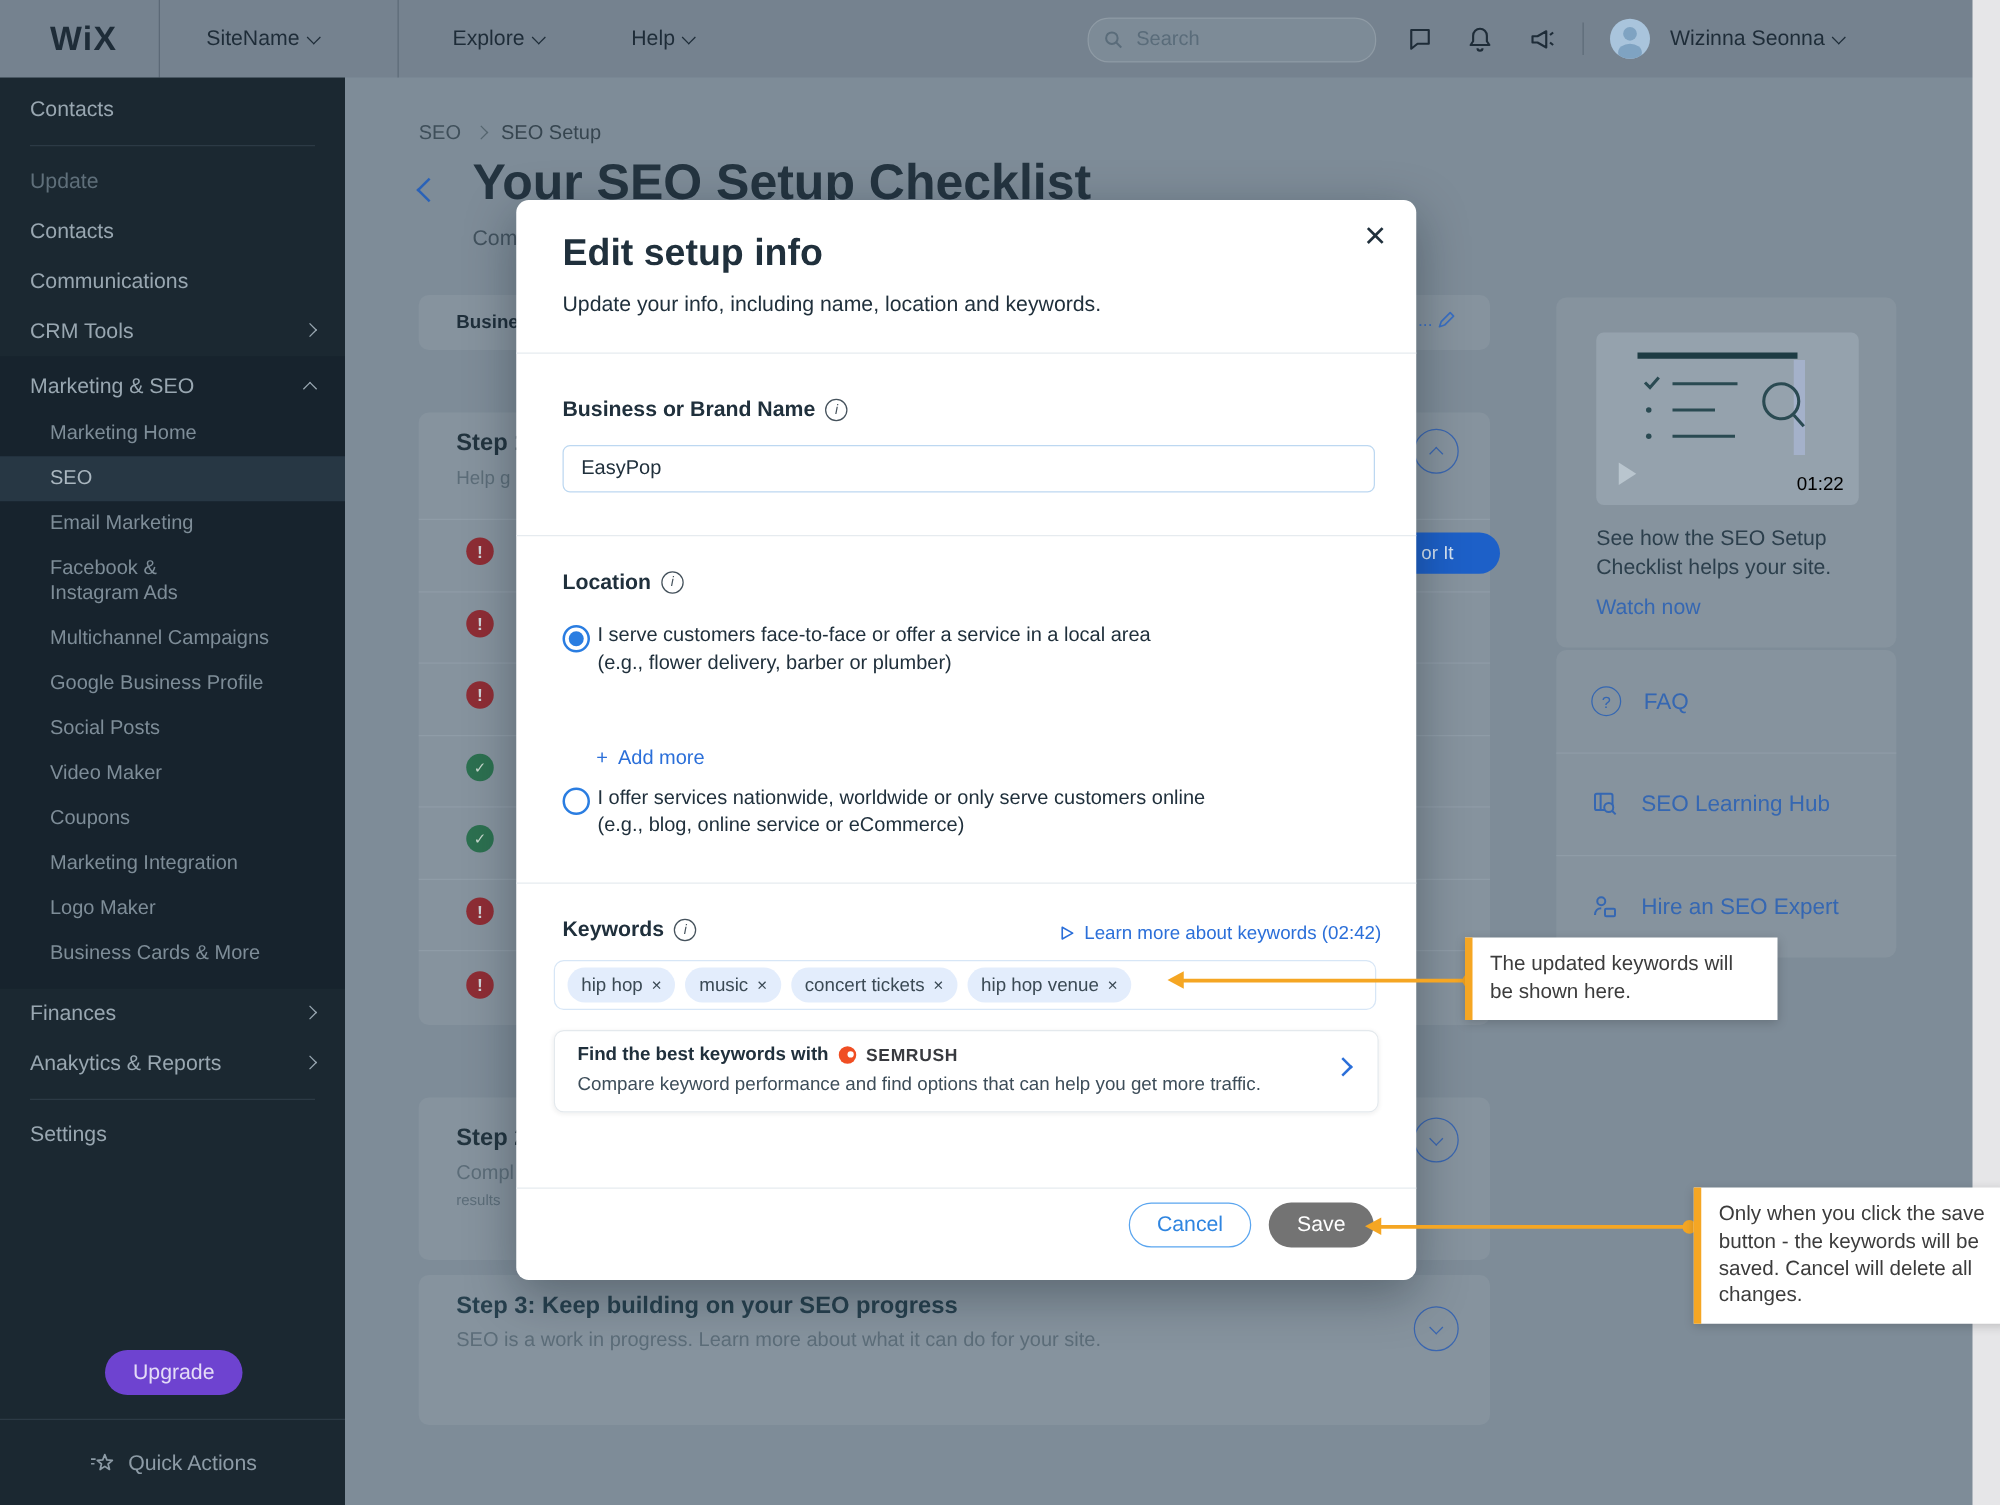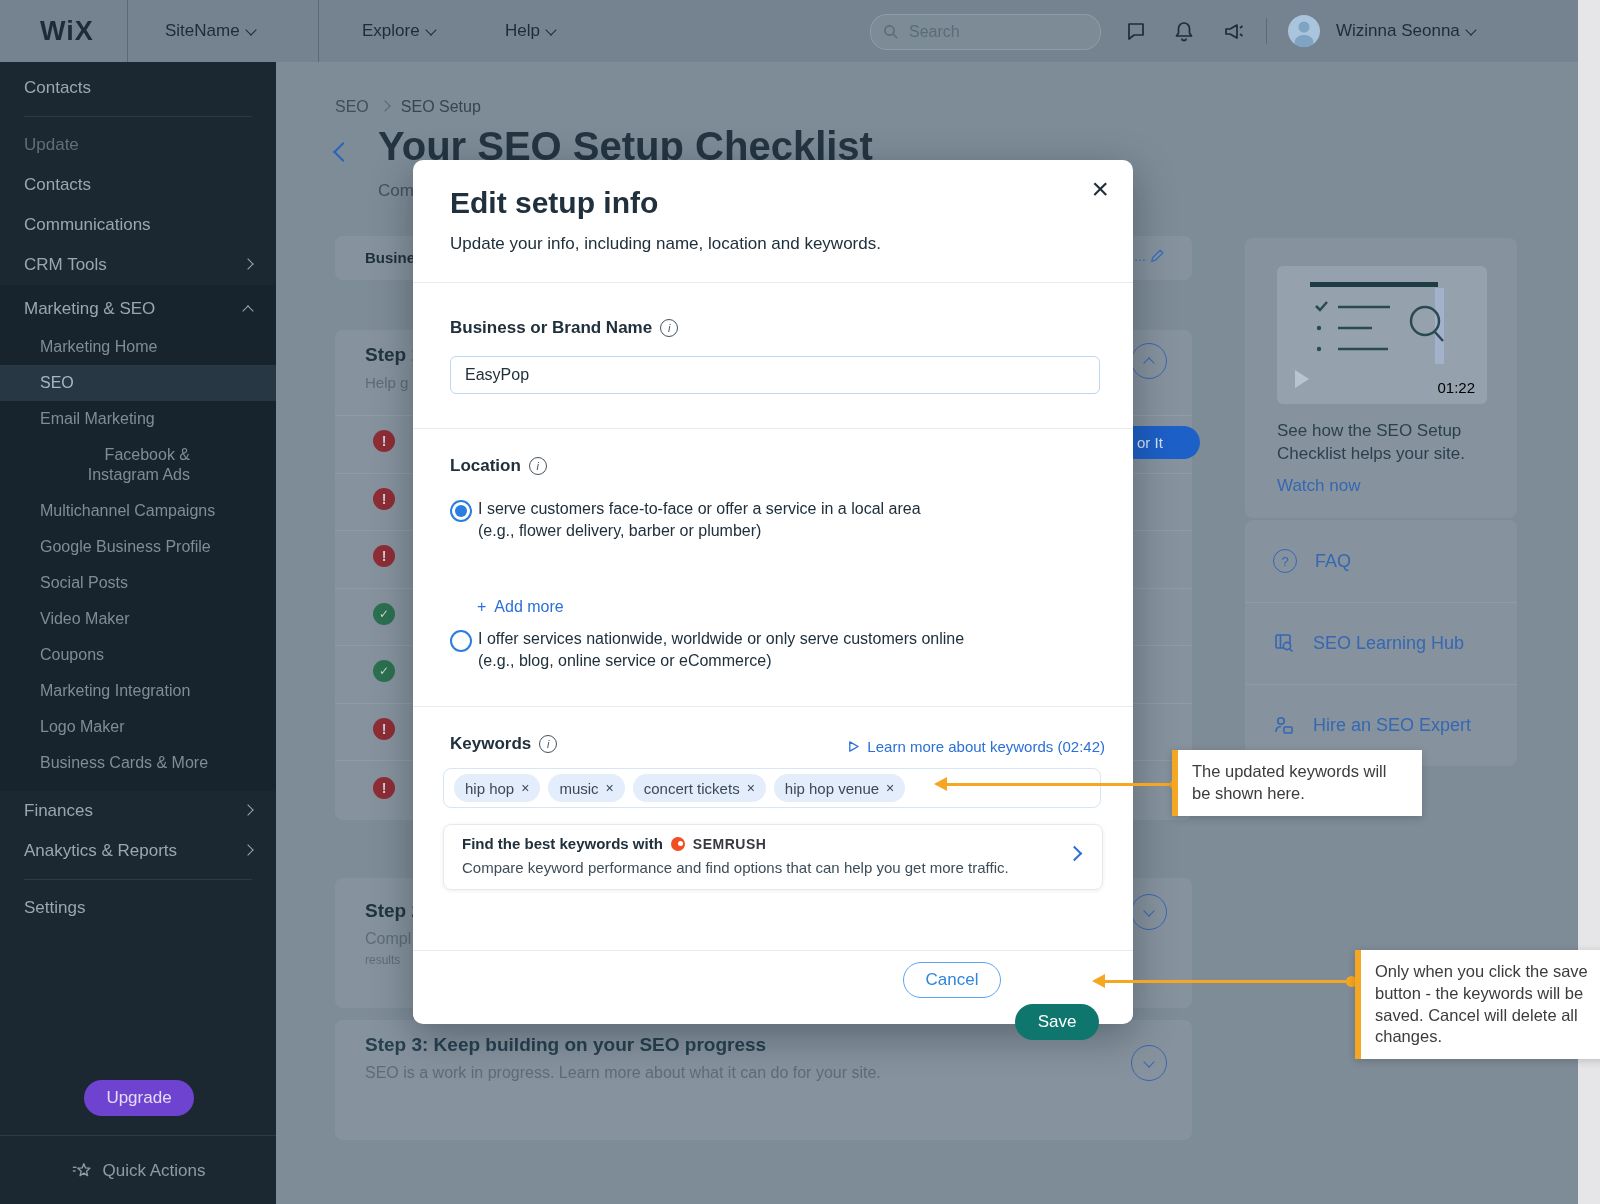--- a/index.html
+++ b/index.html
@@ -71,21 +71,21 @@
   .blue-link{color:#2b6fd9;cursor:pointer;font-size:16px;}
   .chips{position:absolute;left:30px;top:608px;width:658px;height:40px;border:1px solid #d7e6f6;border-radius:8px;display:flex;align-items:center;gap:8px;padding-left:10px;box-sizing:border-box;}
   .chip{display:flex;align-items:center;gap:7px;background:#e3edfc;border-radius:15px;height:28px;padding:0 11px;font-size:15px;color:#3b4a55;cursor:pointer;}
   .chip-x{cursor:pointer;font-size:14px;}
   .chip-x::after{content:"\00d7";}
   .sem-card{position:absolute;left:30px;top:664px;width:658px;height:64px;border:1px solid #e4e9ed;border-radius:8px;box-shadow:0 1px 4px rgba(0,0,0,.07);cursor:pointer;}
   .sem-icon{display:inline-block;width:14px;height:14px;border-radius:50%;background:#f04e23;position:relative;}
   .sem-icon::after{content:"";position:absolute;right:2px;top:4px;width:5px;height:5px;border-radius:50%;background:#fff;}
   .btn{position:absolute;height:36px;border-radius:18px;display:flex;align-items:center;justify-content:center;font-size:17px;cursor:pointer;box-sizing:border-box;}
   .btn-ghost{border:1.5px solid #5aa5ef;color:#2f85e0;background:#fff;}
-  .btn-fill{background:#0f766e;color:#fff;margin-top:42px;}
+  .btn-fill{background:#737373;color:#fff;}
 
   
   .note{position:absolute;background:#fff;border-left:6px solid #f5a623;padding:11px 14px;font-size:16.5px;line-height:1.32;color:#3c3c3c;box-shadow:0 2px 8px rgba(0,0,0,.18);z-index:20;}
   .aline{position:absolute;height:3px;background:#f5a623;z-index:20;}
   .ahead{position:absolute;width:0;height:0;border-top:7px solid transparent;border-bottom:7px solid transparent;border-right:13px solid #f5a623;z-index:20;}
   .adot{position:absolute;width:11px;height:11px;border-radius:50%;background:#f5a623;z-index:20;}
 
   svg{display:block;}
 </style>
 </head>
@@ -290,21 +290,21 @@
         <span class="chev right"></span>
       </div>
     <div class="sb-group">
       <div class="sb-item">
           <span>Marketing &amp; SEO</span>
           <span class="chev up"></span>
         </div>
       <div class="sb-sub"><span>Marketing Home</span></div>
       <div class="sb-sub sel"><span>SEO</span></div>
       <div class="sb-sub"><span>Email Marketing</span></div>
-      <div class="sb-sub" style="width:150px;text-align:right;"><span>Facebook &amp; Instagram Ads</span></div>
+      <div class="sb-sub" style="width:150px;"><span>Facebook &amp; Instagram Ads</span></div>
       <div class="sb-sub"><span>Multichannel Campaigns</span></div>
       <div class="sb-sub"><span>Google Business Profile</span></div>
       <div class="sb-sub"><span>Social Posts</span></div>
       <div class="sb-sub"><span>Video Maker</span></div>
       <div class="sb-sub"><span>Coupons</span></div>
       <div class="sb-sub"><span>Marketing Integration</span></div>
       <div class="sb-sub"><span>Logo Maker</span></div>
       <div class="sb-sub"><span>Business Cards &amp; More</span></div>
     </div>
     <div class="sb-item">

